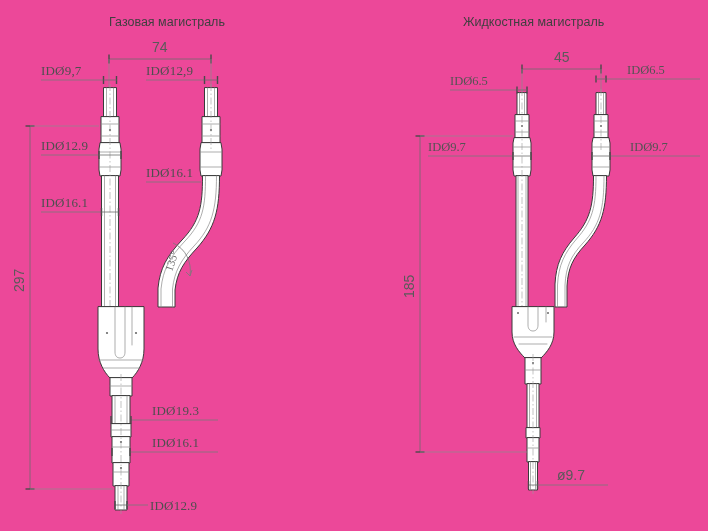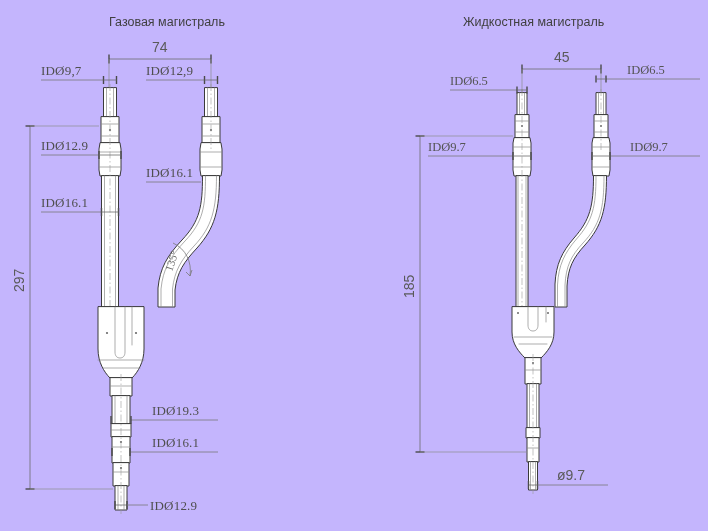--- a/index.html
+++ b/index.html
@@ -10,21 +10,21 @@
   body {
     width: 708px;
     height: 531px;
     font-family: "Liberation Sans", sans-serif;
     overflow: hidden;
   }
   #drawing-root {
     position: relative;
     width: 708px;
     height: 531px;
-    background: #c4b5fd;
+    background: #ec4899;
   }
   svg#tech-drawing {
     display: block;
     width: 708px;
     height: 531px;
   }
   .part-outline {
     fill: #ffffff;
     stroke: #3a3a3a;
     stroke-width: 1;

